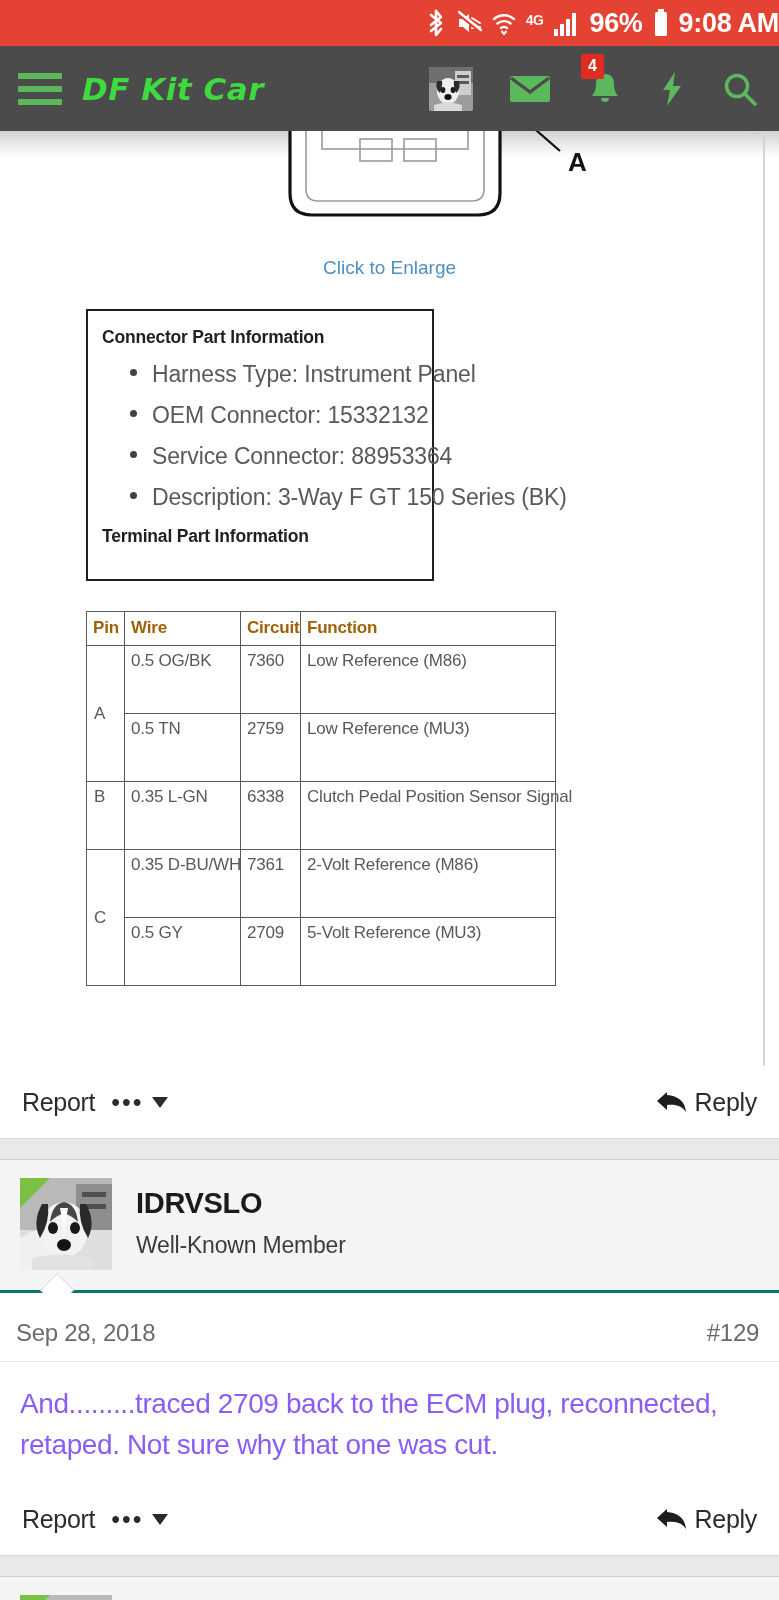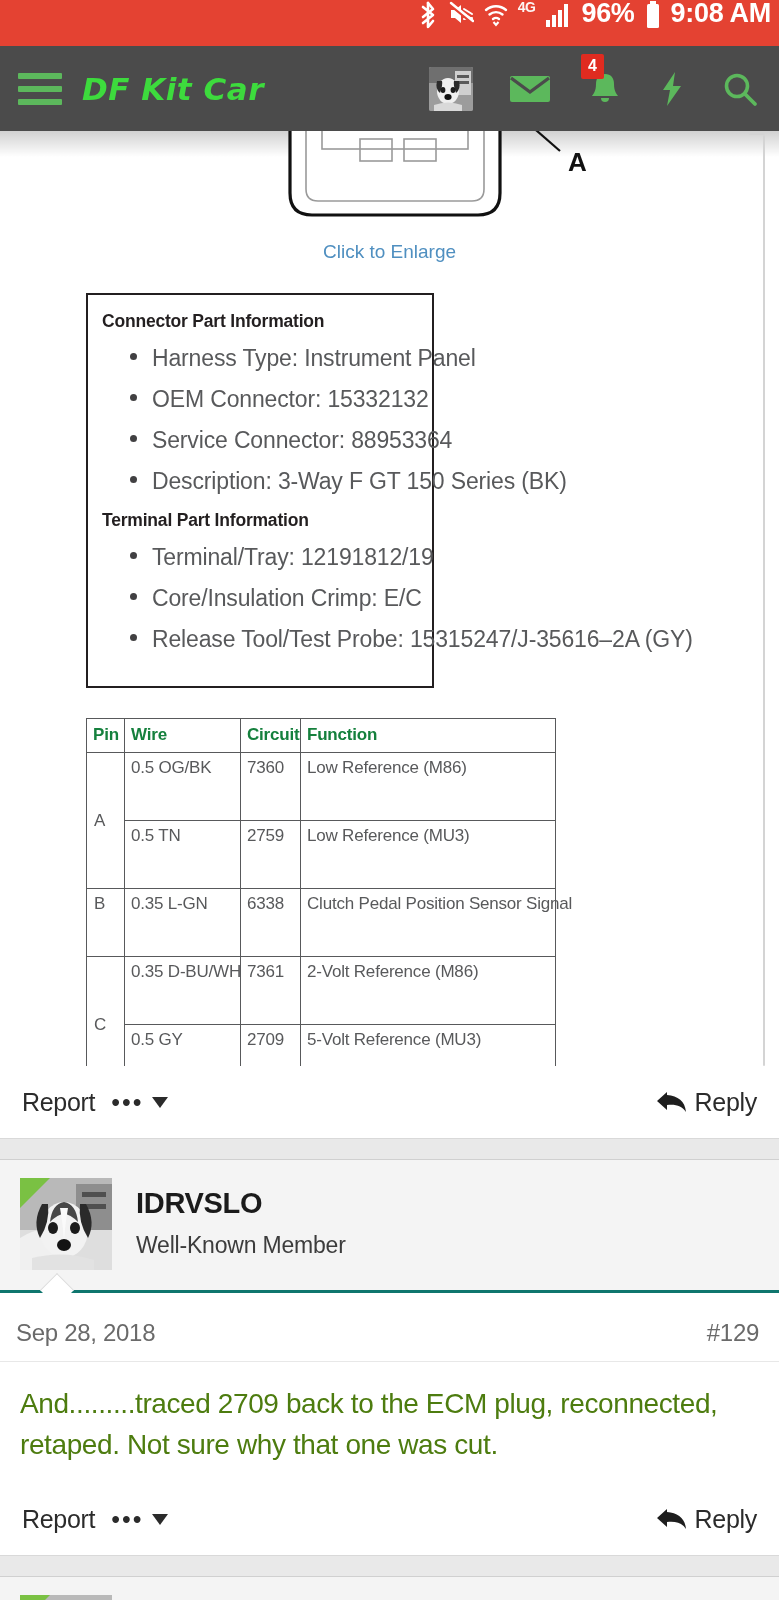--- a/index.html
+++ b/index.html
@@ -7,22 +7,22 @@
     width: 779px; height: 1600px;
     background: #ffffff;
     font-family: "Liberation Sans", sans-serif;
     overflow: hidden;
   }
   #root { position: relative; width: 779px; height: 1600px; background:#fff; }
 
   
   .statusbar {
     height: 46px; background: #e44232;
-    display: flex; align-items: flex-start; justify-content: flex-end;
-    padding-right: 8px; gap: 9px;
+    display: flex; align-items: center; justify-content: flex-end;
+    padding-right: 0; gap: 9px;
     color: #ffffff;
   }
   .statusbar .sicon { display:flex; align-items:center; justify-content:center; }
   .statusbar .txt {
     font-size: 27px; font-weight: 700; letter-spacing: -0.3px;
     line-height: 1;
   }
   .net4g {
     font-size: 14px; font-weight: 700; line-height: 1;
     letter-spacing: -0.5px; opacity: .95; margin-bottom: 6px;
@@ -74,21 +74,21 @@
     background:#d4d4d4; border-radius:1px;
   }
   .inner-scroll-line::before{
     content:""; position:absolute; top:-2px; left:-14px; width:16px; height:2px;
     background:#d4d4d4; border-radius:1px;
   }
 
   .enlarge {
     text-align:center; color:#4f8fc0; font-size:19px;
     font-family: "Liberation Sans", sans-serif;
-    margin-top: 10px;
+    margin-top: 26px;
   }
 
   .doc { position: relative; margin-left: 22px; }
 
   .info-box {
     border: 2px solid #231f20;
     width: 348px; margin: 30px 0 0 64px;
     padding: 14px 10px 26px 12px;
     background:#fff;
   }
@@ -121,21 +121,21 @@
     table-layout: fixed;
   }
   .pintable td, .pintable th {
     border: 1px solid #58595b;
     font-size: 17px; color:#58595b; font-weight: 400;
     text-align: left; vertical-align: top;
     padding: 5px 5px 5px 6px;
     white-space: nowrap; letter-spacing: -0.2px;
   }
   .pintable th {
-    color:#15803d; font-weight: 700; padding-top:6px; padding-bottom:7px;
+    color:#a16207; font-weight: 700; padding-top:6px; padding-bottom:7px;
   }
   .pintable td.pin { vertical-align: middle; text-align:left; padding-left:7px; }
   .col-pin { width: 38px; }
   .col-wire { width: 116px; }
   .col-circ { width: 60px; }
 
   .tall { height: 68px; }
 
   
   .actionbar {
@@ -189,21 +189,21 @@
 
   .post-meta {
     display:flex; align-items:baseline; justify-content:space-between;
     padding: 26px 20px 14px 16px;
     border-bottom: 1px solid #e8e8e8;
   }
   .post-date { font-size: 24px; color:#6a6a6a; letter-spacing:-0.3px; }
   .post-num  { font-size: 24px; color:#6a6a6a; letter-spacing:-0.3px; }
 
   .post-body {
-    font-size: 28px; color:#4d7c0f; line-height: 1.45;
+    font-size: 28px; color:#8b5cf6; line-height: 1.45;
     padding: 22px 22px 18px 20px; letter-spacing: -0.4px;
   }
 
   .partial-post { overflow:hidden; }
 </style>
 </head>
 <body>
 
 <div id="root">
 
@@ -339,25 +339,20 @@
 
         <div class="info-box">
           <div class="info-h">Connector Part Information</div>
           <ul class="info-list">
             <li>Harness Type: Instrument Panel</li>
             <li>OEM Connector: 15332132</li>
             <li>Service Connector: 88953364</li>
             <li>Description: 3-Way F GT 150 Series (BK)</li>
           </ul>
           <div class="info-h second">Terminal Part Information</div>
-          <ul class="info-list">
-            <li>Terminal/Tray: 12191812/19</li>
-            <li>Core/Insulation Crimp: E/C</li>
-            <li>Release Tool/Test Probe: 15315247/J-35616–2A (GY)</li>
-          </ul>
         </div>
 
 
         <table class="pintable">
           <colgroup>
             <col class="col-pin">
               <col class="col-wire">
               <col class="col-circ">
               <col>
           </colgroup>

